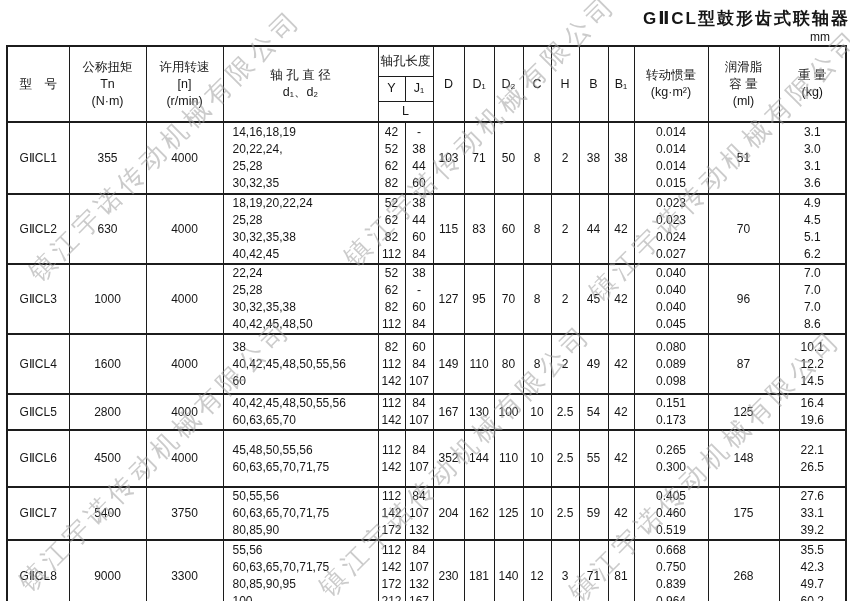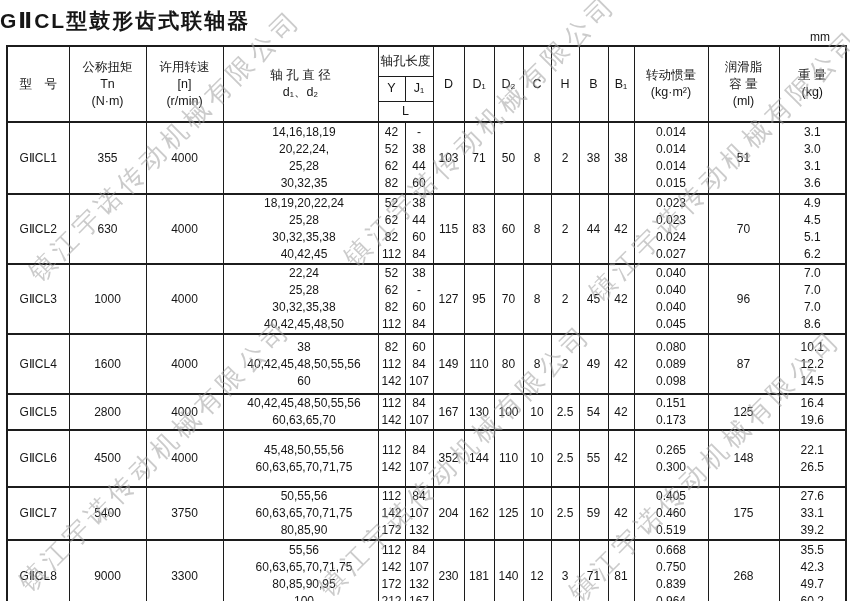--- a/index.html
+++ b/index.html
@@ -3,40 +3,40 @@
 <meta charset="utf-8">
 <style>
   html,body { margin:0; padding:0; }
   body {
     width:850px; height:601px; position:relative; overflow:hidden;
     background:#ffffff; color:#161616;
     font-family:"Liberation Sans","DejaVu Sans",sans-serif;
   }
   .title {
     position:absolute; top:7px; left:0; width:100%;
-    text-align:left; font-size:21px; font-weight:600; letter-spacing:2px;
+    text-align:right; font-size:17px; font-weight:600; letter-spacing:2px;
   }
   .unit {
     position:absolute; top:30px; right:20px; font-size:12px;
   }
   table.spec {
     position:absolute; left:6px; top:45px; width:839px;
     border-collapse:collapse; table-layout:fixed;
     border:2px solid #1c1c1c;
   }
   .spec td, .spec th {
     border:1px solid #1c1c1c;
     padding:0 2px; margin:0;
     font-size:12px; font-weight:normal;
     text-align:center; vertical-align:middle;
     line-height:17px; overflow:hidden;
   }
   .spec th { font-size:12.5px; }
   .ml { white-space:pre-line; }
-  td.bores { text-align:center; padding-left:9px;margin-left:20px; }
+  td.bores { text-align:left; padding-left:9px;margin-left:20px; }
   tr.hr1 { height:30px; }
   tr.hr2 { height:25px; }
   tr.hr3 { height:21px; }
   tr.datarow > td { border-top-width:2px; }
   tr.r1 { height:72px; } tr.r2 { height:70px; } tr.r3 { height:70px; }
   tr.r4 { height:60px; } tr.r5 { height:35px; } tr.r6 { height:57px; }
   tr.r7 { height:53px; } tr.r8 { height:72px; }
   .watermark {
     position:absolute; width:400px; height:30px;
     transform:rotate(-45deg);

